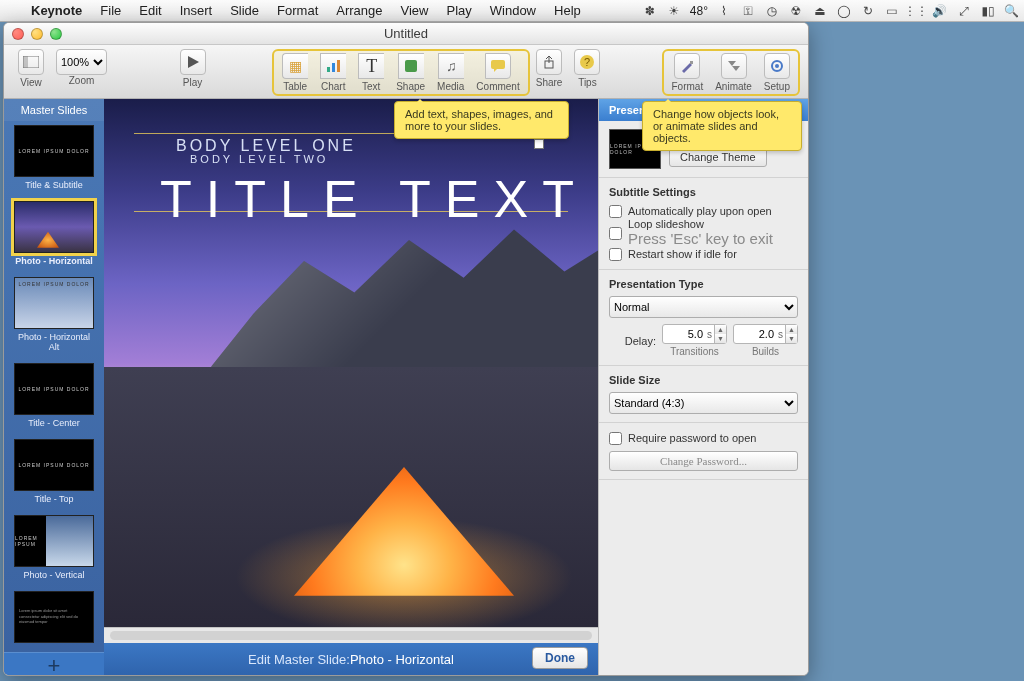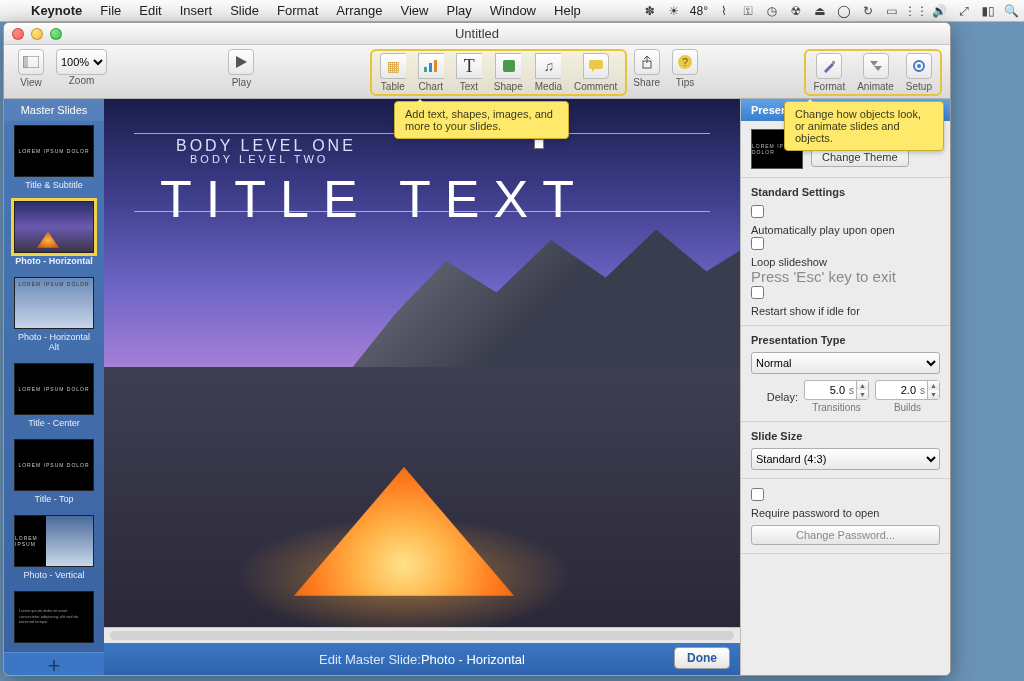--- a/index.html
+++ b/index.html
@@ -8,21 +8,21 @@
 
 .menubar { height:22px; background:linear-gradient(#fbfbfb,#e9e9e9); border-bottom:1px solid #b5b5b5; display:flex; align-items:center; font-size:13px; color:#222; }
 .menubar .apple { width:22px; text-align:center; font-size:14px; }
 .menubar .appname { font-weight:bold; padding:0 9px; }
 .menubar .mitem { padding:0 9px; cursor:default; }
 .menubar .spacer { flex:1; }
 .menubar .ricon { width:18px; height:18px; margin:0 3px; display:flex; align-items:center; justify-content:center; font-size:12px; color:#444; }
 .menubar .temp { font-size:12px; padding:0 4px; }
 
 
-.window { position:absolute; left:3px; top:22px; width:948px; height:654px; background:#ececec; border:1px solid #9b9b9b; border-radius:6px; box-shadow:0 6px 22px rgba(0,0,0,.35); display:flex; flex-direction:column; overflow:hidden; }
+.window { position:absolute; left:3px; top:22px; width:806px; height:654px; background:#ececec; border:1px solid #9b9b9b; border-radius:6px; box-shadow:0 6px 22px rgba(0,0,0,.35); display:flex; flex-direction:column; overflow:hidden; }
 .titlebar { height:22px; background:linear-gradient(#fdfdfd,#e4e4e4); border-bottom:1px solid #c7c7c7; display:flex; align-items:center; position:relative; }
 .traffic { display:flex; gap:7px; padding-left:8px; }
 .tl { width:12px; height:12px; border-radius:50%; border:1px solid rgba(0,0,0,.25); }
 .tl.red{background:radial-gradient(circle at 30% 30%,#ff8a80,#ff5f57);} .tl.yel{background:radial-gradient(circle at 30% 30%,#ffe083,#ffbd2e);} .tl.grn{background:radial-gradient(circle at 30% 30%,#8fe28f,#28c940);}
 .wintitle { position:absolute; left:0; right:0; text-align:center; font-size:13px; color:#3b3b3b; pointer-events:none; }
 
 
 .toolbar { height:54px; background:linear-gradient(#f6f6f6,#d9d9d9); border-bottom:1px solid #b2b2b2; display:flex; align-items:flex-start; padding:4px 8px 0 8px; position:relative; }
 .tbtn { display:flex; flex-direction:column; align-items:center; font-size:10px; color:#555; margin:0 6px; }
 .tbtn .ico { width:26px; height:26px; border:1px solid #bcbcbc; border-radius:4px; background:linear-gradient(#fff,#e8e8e8); display:flex; align-items:center; justify-content:center; font-size:14px; color:#5a5a5a; margin-bottom:2px; }
@@ -77,32 +77,32 @@
 .donebtn { position:absolute; right:10px; top:4px; height:22px; padding:0 12px; background:linear-gradient(#fff,#e6e6e6); border:1px solid #9c9c9c; border-radius:4px; font-size:12px; color:#2a5aa0; font-weight:bold; }
 
 
 .inspector { width:210px; background:#ececec; border-left:1px solid #bcbcbc; display:flex; flex-direction:column; font-size:11px; color:#333; overflow-y:auto; }
 .inspector .tab { height:22px; background:linear-gradient(#5fa3e6,#3a7ecf); color:#fff; font-size:11px; display:flex; align-items:center; padding-left:10px; font-weight:bold; }
 .inspector .section { padding:8px 10px; border-bottom:1px solid #d2d2d2; }
 .inspector .secthdr { font-weight:bold; margin-bottom:6px; font-size:11px; }
 .themebox { display:flex; align-items:center; gap:8px; }
 .themebox .prev { width:52px; height:40px; background:#000; border:1px solid #555; display:flex; align-items:center; justify-content:center; color:#bbb; font-size:5px; letter-spacing:1px;}
 .btn { display:inline-block; padding:3px 10px; background:linear-gradient(#fff,#e5e5e5); border:1px solid #adadad; border-radius:3px; font-size:11px; color:#333; }
-.chk { display:flex; align-items:flex-start; gap:6px; margin:0 0;flex-direction:column; }
+.chk { display:flex; align-items:center; gap:6px; margin:0 0; }
 .chk input { margin-top:1px; }
 .chk .sub { color:#8a8a8a; font-size:15px; }
 .numfield { display:inline-flex; align-items:center; border:1px solid #b5b5b5; border-radius:3px; background:#fff; height:20px; }
 .numfield input { width:42px; border:none; text-align:right; font-size:11px; padding-right:2px; background:transparent; }
 .numfield .unit { font-size:10px; color:#666; padding:0 2px; }
 .stepper { width:12px; display:flex; flex-direction:column; }
 .stepper span{height:9px;border-left:1px solid #b5b5b5;display:flex;align-items:center;justify-content:center;font-size:7px;color:#666;background:linear-gradient(#fff,#e5e5e5);}
 select.full { width:100%; height:22px; border:1px solid #adadad; border-radius:3px; background:linear-gradient(#fff,#e8e8e8); font-size:11px; }
 .row { display:flex; align-items:center; gap:6px; margin-top:6px; justify-content:flex-end;}
 .sublabel { font-size:10px; color:#777; text-align:center; margin-top:2px;}
-.pwbtn { width:100%; text-align:center; color:#8a8a8a; }
+.pwbtn { width:100%; text-align:center; color:#8a8a8a;font-family:Liberation Serif, serif; }
 
 svg{display:block;}
 </style>
 </head>
 <body>
 
 <div class="menubar">
   <div class="apple"></div>
   <div class="appname">Keynote</div>
   <div class="mitem">File</div>
@@ -352,21 +352,21 @@
         <div class="themebox">
           <div class="prev">LOREM IPSUM DOLOR</div>
           <div style="flex:1">
             <div style="font-weight:bold">Photo Essay</div>
             <div class="btn" style="margin-top:4px">Change Theme</div>
           </div>
         </div>
       </div>
 
       <div class="section">
-        <div class="secthdr">Standard Settings</div>
+        <div class="secthdr">Subtitle Settings</div>
         <label class="chk">
             <input type="checkbox" style="">
             <span>Automatically play upon open</span>
           </label>
         <label class="chk">
             <input type="checkbox" style="">
             <span><span>Loop slideshow</span><br><span class="sub">Press 'Esc' key to exit</span></span>
           </label>
         <label class="chk">
             <input type="checkbox" style="">

